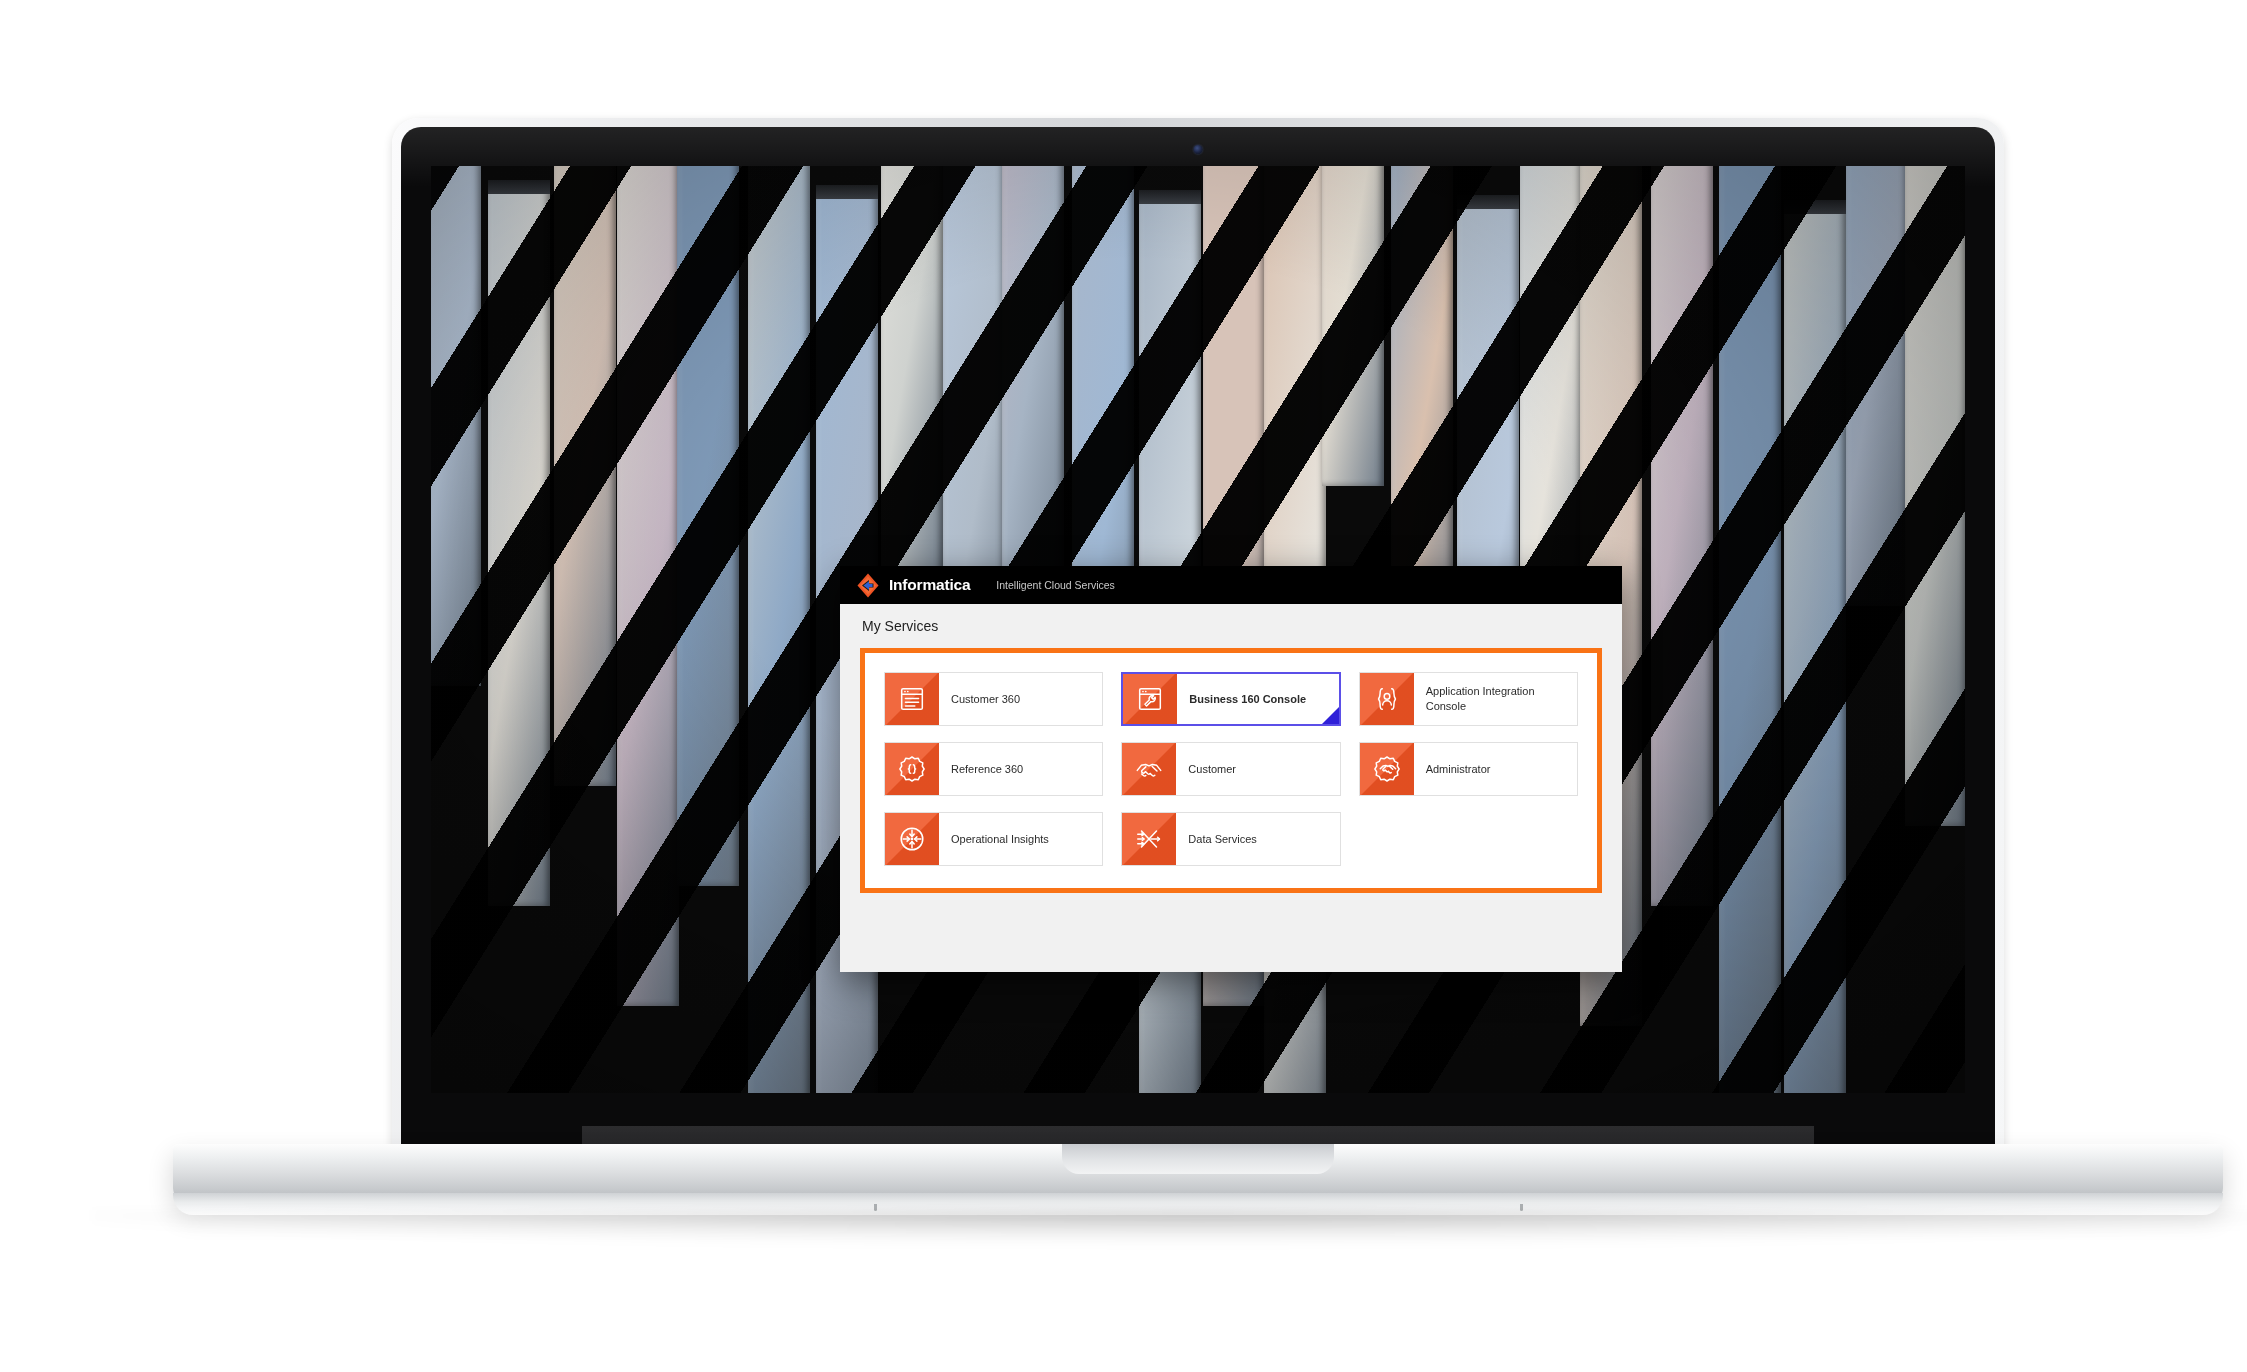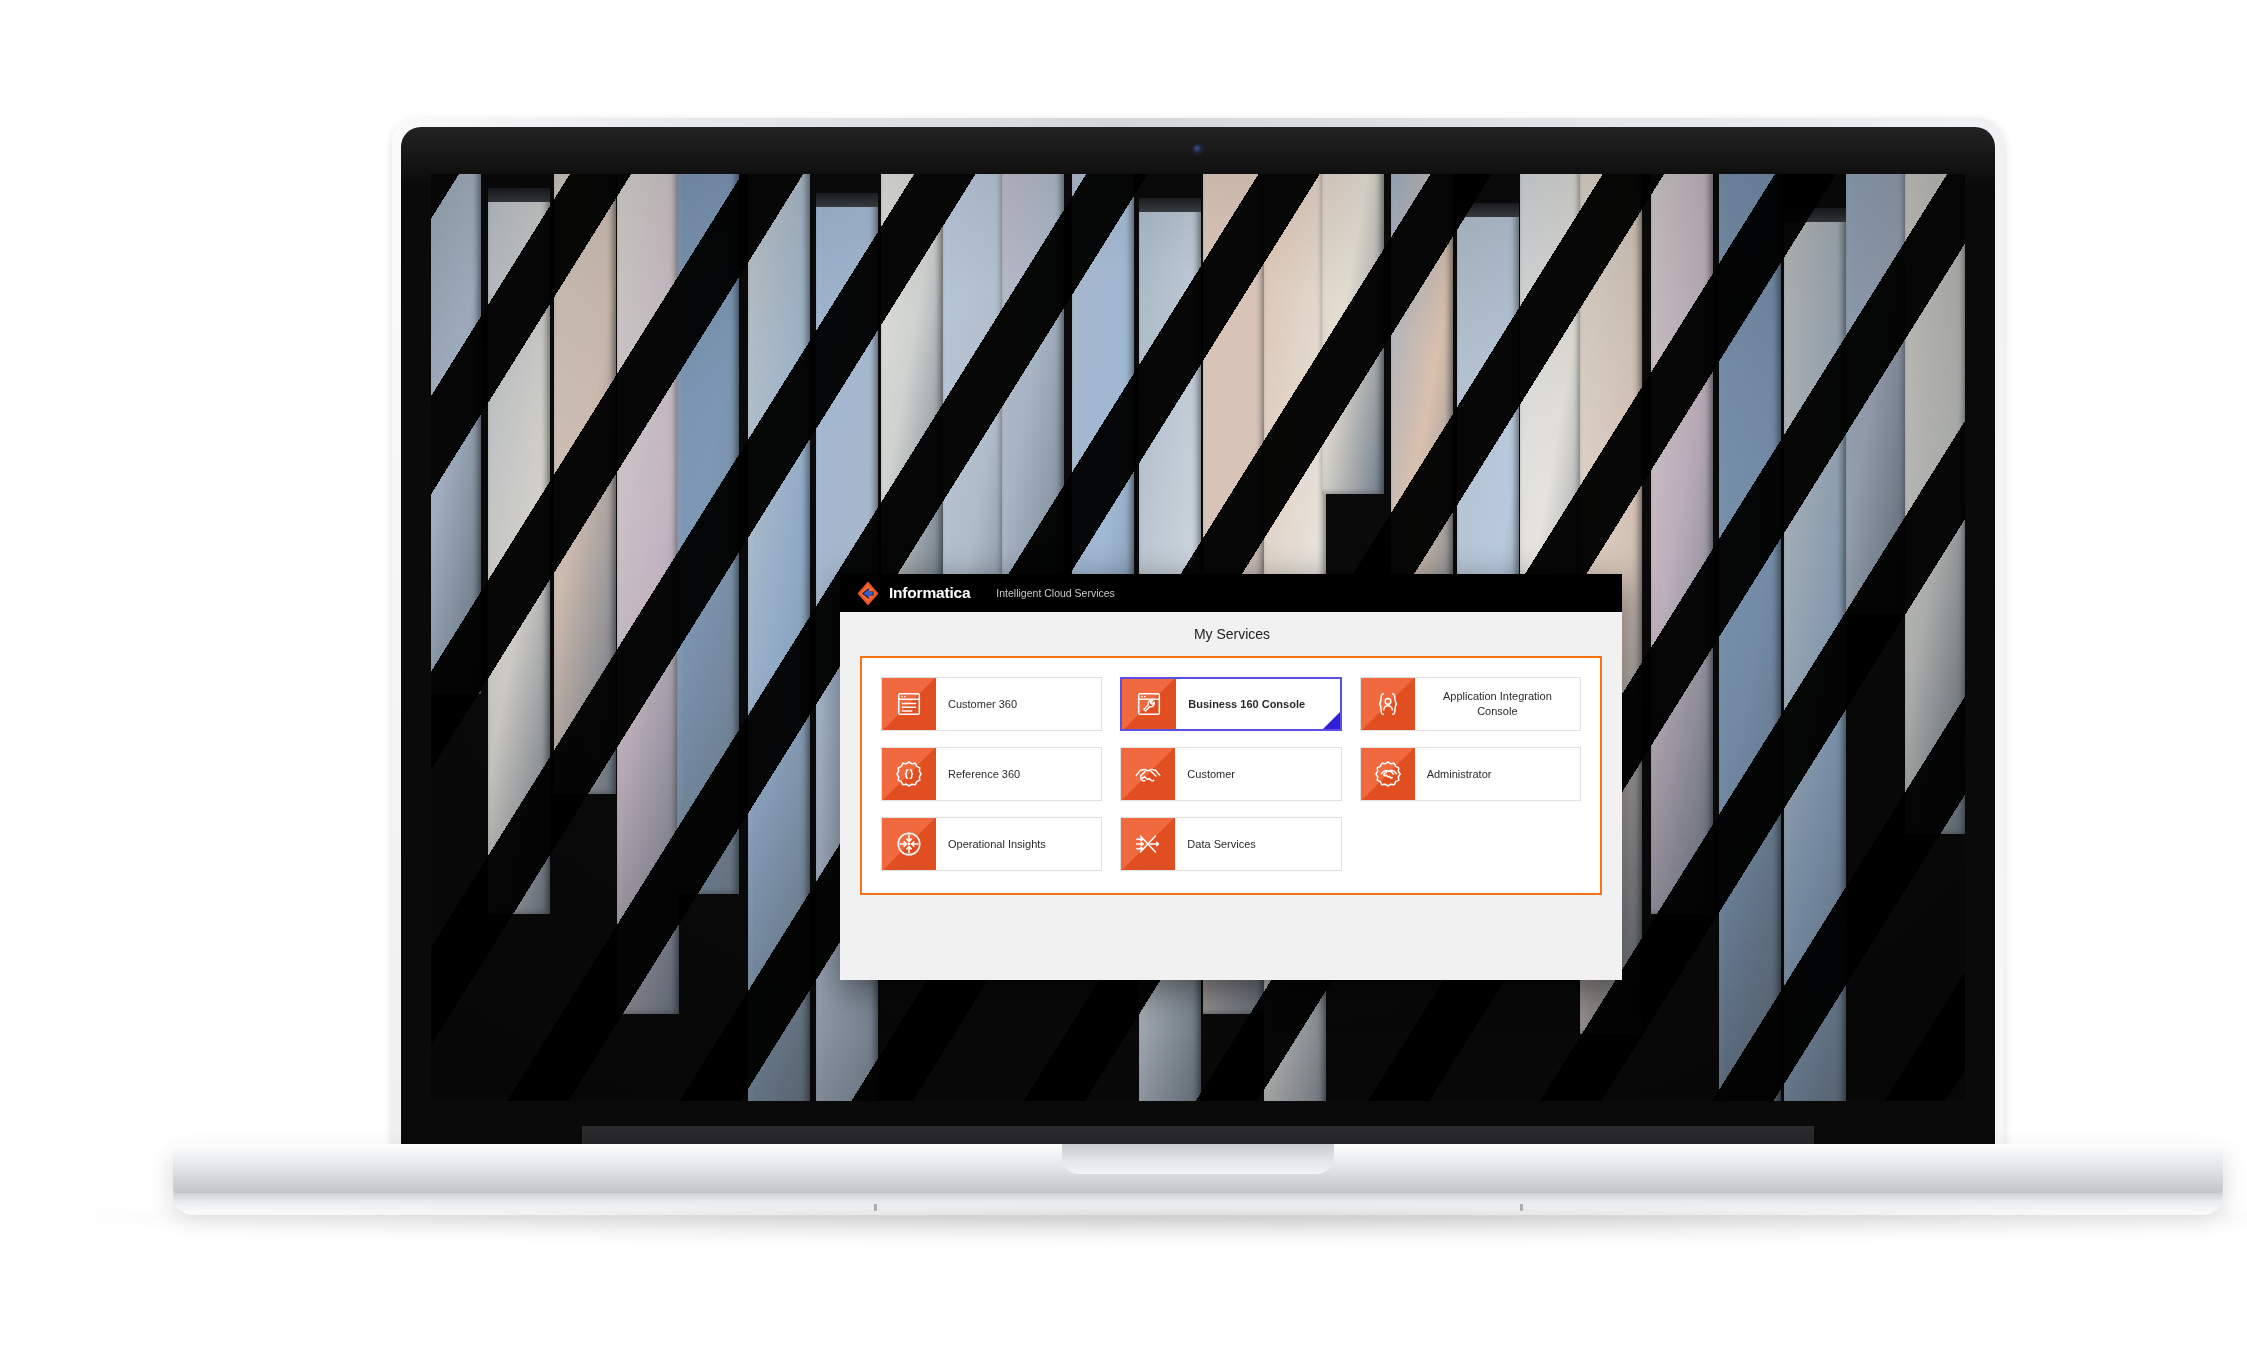--- a/index.html
+++ b/index.html
@@ -60,26 +60,25 @@
     transform: translateX(-50%);
     width: 9px; height: 9px;
     border-radius: 50%;
     background: radial-gradient(circle at 40% 35%, #3c4d80 0%, #1b2340 55%, #0b0d16 100%);
     box-shadow: 0 0 2px rgba(90,120,200,0.5);
   }
 
   
   #screen {
     position: absolute;
-    left: 39px; top: 56px;
+    left: 39px; top: 48px;
     width: 1534px;
     height: 927px;
     overflow: hidden;
     background: #7f1d1d;
-    text-align: center;
   }
 
   
   #wallpaper {
     position: absolute;
     inset: 0;
     background: #0a0a0a;
     overflow: hidden;
   }
   .slat {
@@ -154,21 +153,21 @@
   #page-title {
     font-size: 14px;
     color: #1e1e1e;
     font-weight: normal;
     margin-bottom: 14px;
     margin-left: 2px;
   }
 
   #services-panel {
     background: #ffffff;
-    border: 2px solid #f97316;
+    border: 5px solid #f97316;
     padding: 19px 19px 22px 19px;
   }
   .service-row {
     display: flex;
     gap: 18px;
     margin-bottom: 16px;
   }
   .service-row:last-child { margin-bottom: 0; }
 
   .service-card {

